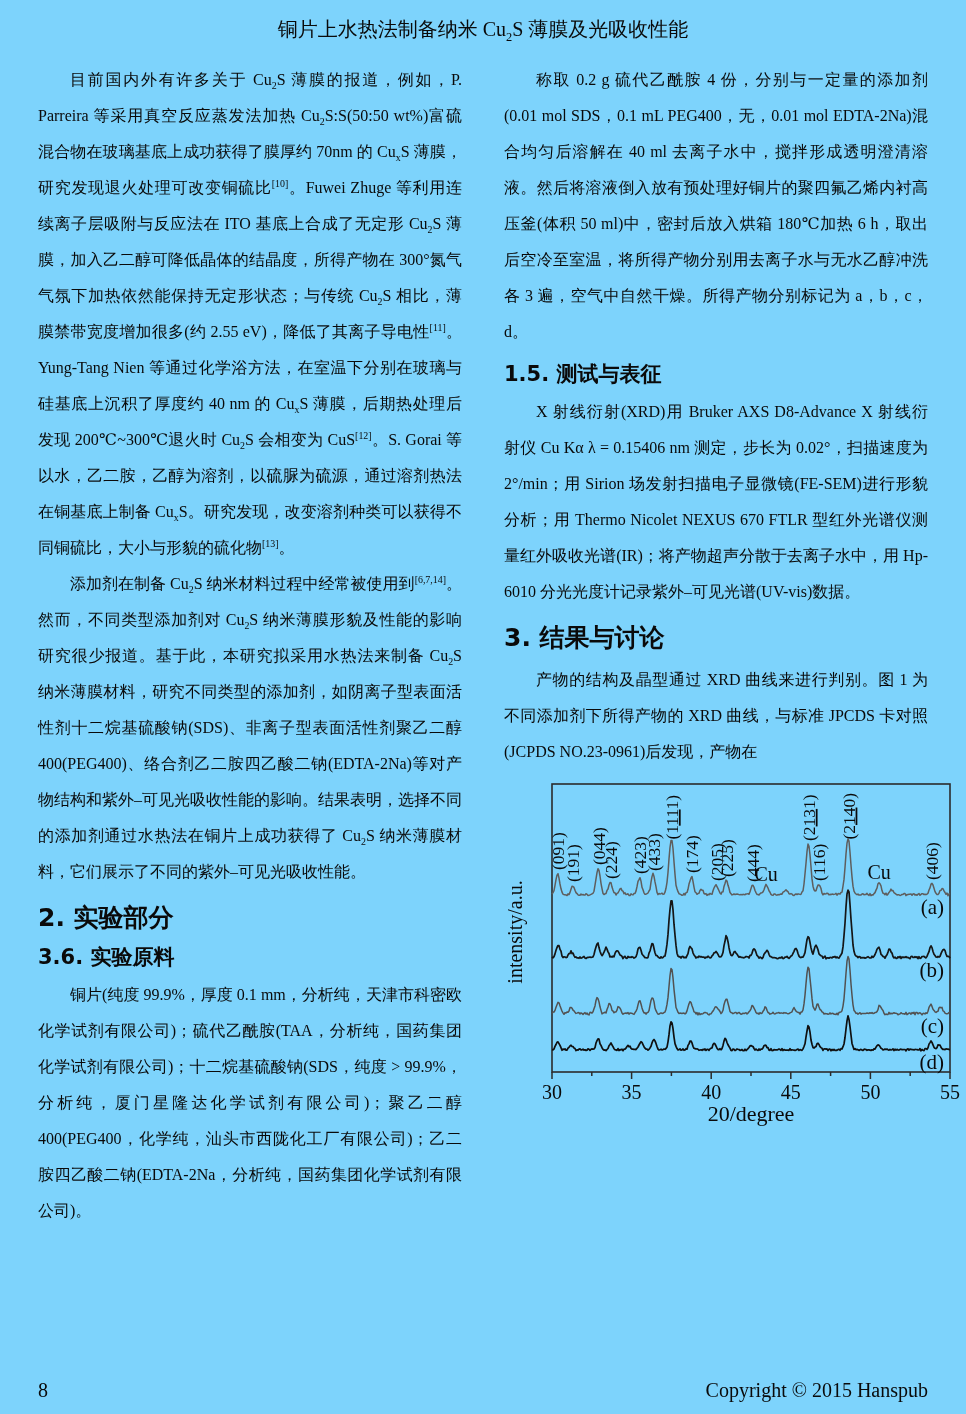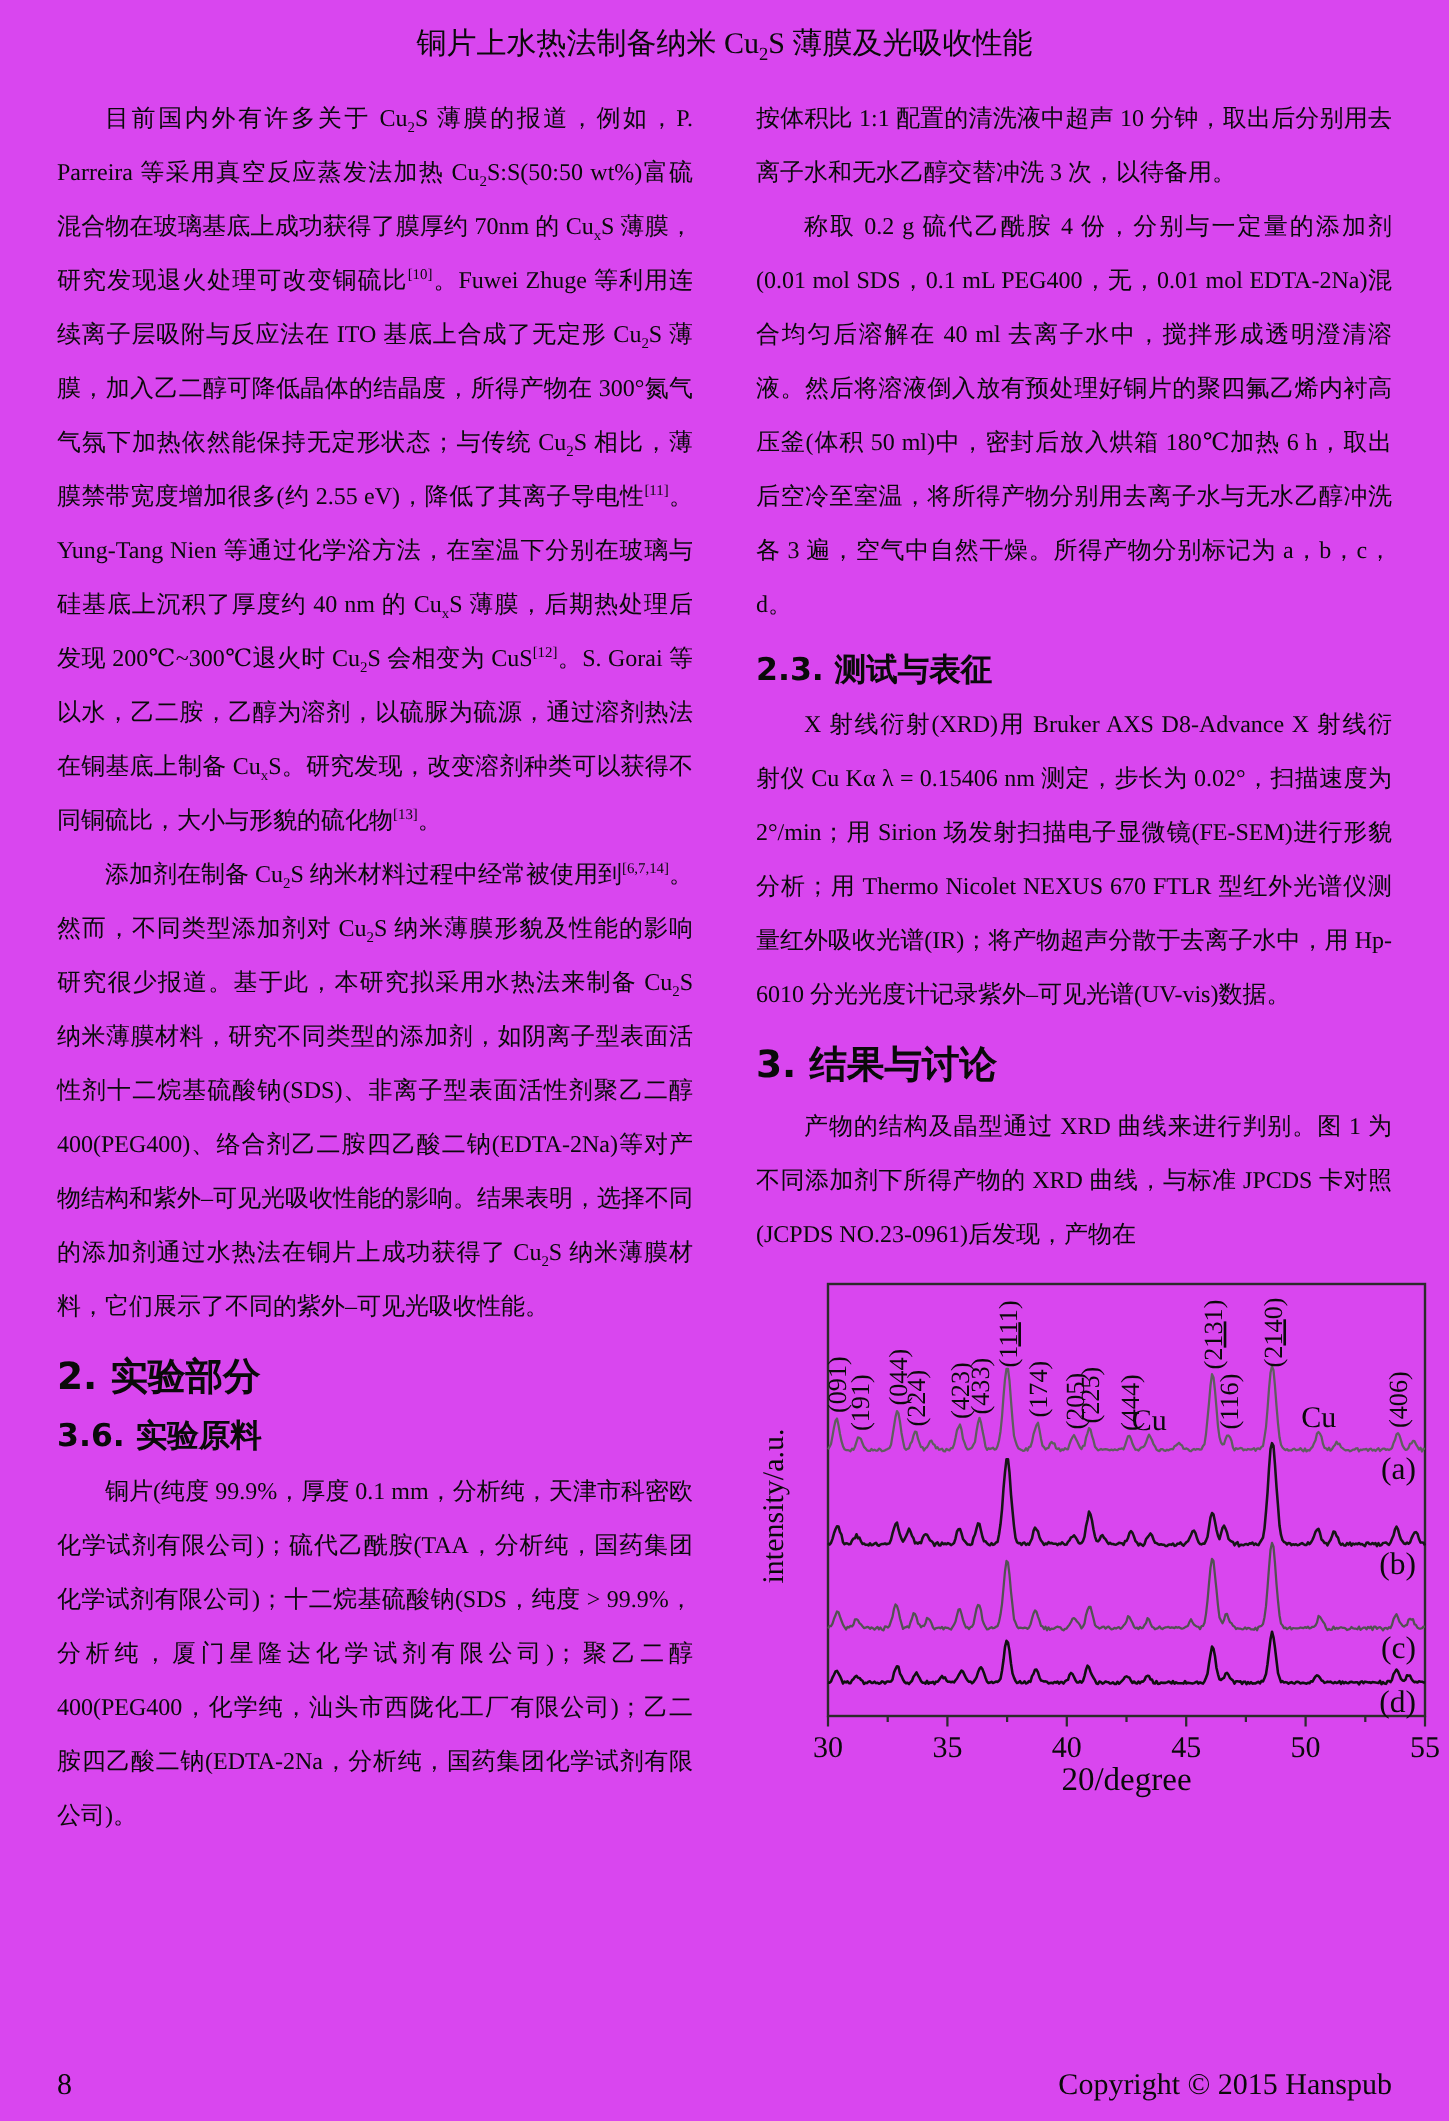--- a/index.html
+++ b/index.html
@@ -1,20 +1,20 @@
 <!DOCTYPE html>
 <html><head>
 <meta charset="utf-8">
 <style>
   html,body{margin:0;padding:0;background:#e8e8e8;}
   .page{
     position:relative;
     width:966px;height:1414px;
     margin:0 auto;
-    background:#d946ef;
+    background:#7dd3fc;
     color:#0a0a0a;
     font-family:"Liberation Serif","DejaVu Serif",serif;
     overflow:hidden;
   }
   .running-head{
     position:absolute;top:16px;left:0;right:0;
     text-align:center;
     font-size:20px;line-height:26px;
   }
   .col{position:absolute;top:62px;width:424px;}
@@ -61,23 +61,22 @@
   <div class="col col-left">
     <p class="body indent">目前国内外有许多关于 Cu<sub>2</sub>S 薄膜的报道，例如，P. Parreira 等采用真空反应蒸发法加热 Cu<sub>2</sub>S:S(50:50 wt%)富硫混合物在玻璃基底上成功获得了膜厚约 70nm 的 Cu<sub>x</sub>S 薄膜，研究发现退火处理可改变铜硫比<sup>[10]</sup>。Fuwei Zhuge 等利用连续离子层吸附与反应法在 ITO 基底上合成了无定形 Cu<sub>2</sub>S 薄膜，加入乙二醇可降低晶体的结晶度，所得产物在 300°氮气气氛下加热依然能保持无定形状态；与传统 Cu<sub>2</sub>S 相比，薄膜禁带宽度增加很多(约 2.55 eV)，降低了其离子导电性<sup>[11]</sup>。Yung-Tang Nien 等通过化学浴方法，在室温下分别在玻璃与硅基底上沉积了厚度约 40 nm 的 Cu<sub>x</sub>S 薄膜，后期热处理后发现 200℃~300℃退火时 Cu<sub>2</sub>S 会相变为 CuS<sup>[12]</sup>。S. Gorai 等以水，乙二胺，乙醇为溶剂，以硫脲为硫源，通过溶剂热法在铜基底上制备 Cu<sub>x</sub>S。研究发现，改变溶剂种类可以获得不同铜硫比，大小与形貌的硫化物<sup>[13]</sup>。</p>
     <p class="body indent">添加剂在制备 Cu<sub>2</sub>S 纳米材料过程中经常被使用到<sup>[6,7,14]</sup>。然而，不同类型添加剂对 Cu<sub>2</sub>S 纳米薄膜形貌及性能的影响研究很少报道。基于此，本研究拟采用水热法来制备 Cu<sub>2</sub>S 纳米薄膜材料，研究不同类型的添加剂，如阴离子型表面活性剂十二烷基硫酸钠(SDS)、非离子型表面活性剂聚乙二醇 400(PEG400)、络合剂乙二胺四乙酸二钠(EDTA-2Na)等对产物结构和紫外–可见光吸收性能的影响。结果表明，选择不同的添加剂通过水热法在铜片上成功获得了 Cu<sub>2</sub>S 纳米薄膜材料，它们展示了不同的紫外–可见光吸收性能。</p>
     <h2 class="h1">2.  实验部分</h2>
     <h3 class="h2">3.6.  实验原料</h3>
     <p class="body indent">铜片(纯度 99.9%，厚度 0.1 mm，分析纯，天津市科密欧化学试剂有限公司)；硫代乙酰胺(TAA，分析纯，国药集团化学试剂有限公司)；十二烷基硫酸钠(SDS，纯度 &gt; 99.9%，分析纯，厦门星隆达化学试剂有限公司)；聚乙二醇 400(PEG400，化学纯，汕头市西陇化工厂有限公司)；乙二胺四乙酸二钠(EDTA-2Na，分析纯，国药集团化学试剂有限公司)。</p>
 
   </div>
 
   <div class="col col-right">
-    <p class="body">按体积比 1:1 配置的清洗液中超声 10 分钟，取出后分别用去离子水和无水乙醇交替冲洗 3 次，以待备用。</p>
     <p class="body indent">称取 0.2 g 硫代乙酰胺 4 份，分别与一定量的添加剂(0.01 mol SDS，0.1 mL PEG400，无，0.01 mol EDTA-2Na)混合均匀后溶解在 40 ml 去离子水中，搅拌形成透明澄清溶液。然后将溶液倒入放有预处理好铜片的聚四氟乙烯内衬高压釜(体积 50 ml)中，密封后放入烘箱 180℃加热 6 h，取出后空冷至室温，将所得产物分别用去离子水与无水乙醇冲洗各 3 遍，空气中自然干燥。所得产物分别标记为 a，b，c，d。</p>
-    <h3 class="h2">2.3.  测试与表征</h3>
+    <h3 class="h2">1.5.  测试与表征</h3>
     <p class="body indent">X 射线衍射(XRD)用 Bruker AXS D8-Advance X 射线衍射仪 Cu Kα λ = 0.15406 nm 测定，步长为 0.02°，扫描速度为 2°/min；用 Sirion 场发射扫描电子显微镜(FE-SEM)进行形貌分析；用 Thermo Nicolet NEXUS 670 FTLR 型红外光谱仪测量红外吸收光谱(IR)；将产物超声分散于去离子水中，用 Hp-6010 分光光度计记录紫外–可见光谱(UV-vis)数据。</p>
     <h2 class="h1">3.  结果与讨论</h2>
     <p class="body indent">产物的结构及晶型通过 XRD 曲线来进行判别。图 1 为不同添加剂下所得产物的 XRD 曲线，与标准 JPCDS 卡对照(JCPDS NO.23-0961)后发现，产物在</p>
 
     <figure class="figure">
       <div class="chart-wrap">
         <svg id="xrd-svg" width="458" height="348" viewBox="0 0 458 348">
             <rect x="46" y="4" width="398" height="288" fill="none" stroke="#2b2b2b" stroke-width="1.6"></rect>
             <line x1="46" y1="292" x2="46" y2="299" stroke="#2b2b2b" stroke-width="1.5"></line>
             <line x1="85.80000000000001" y1="292" x2="85.80000000000001" y2="296" stroke="#2b2b2b" stroke-width="1.5"></line>

